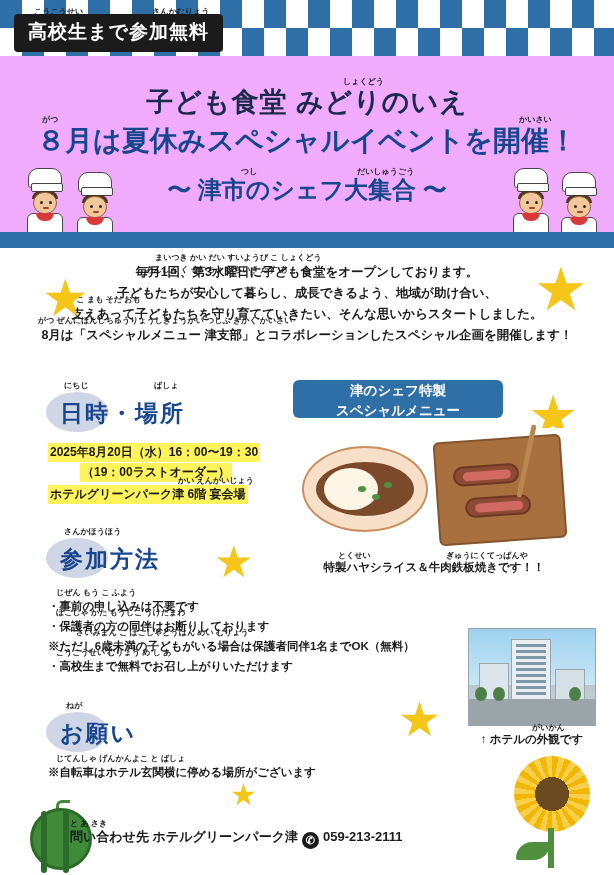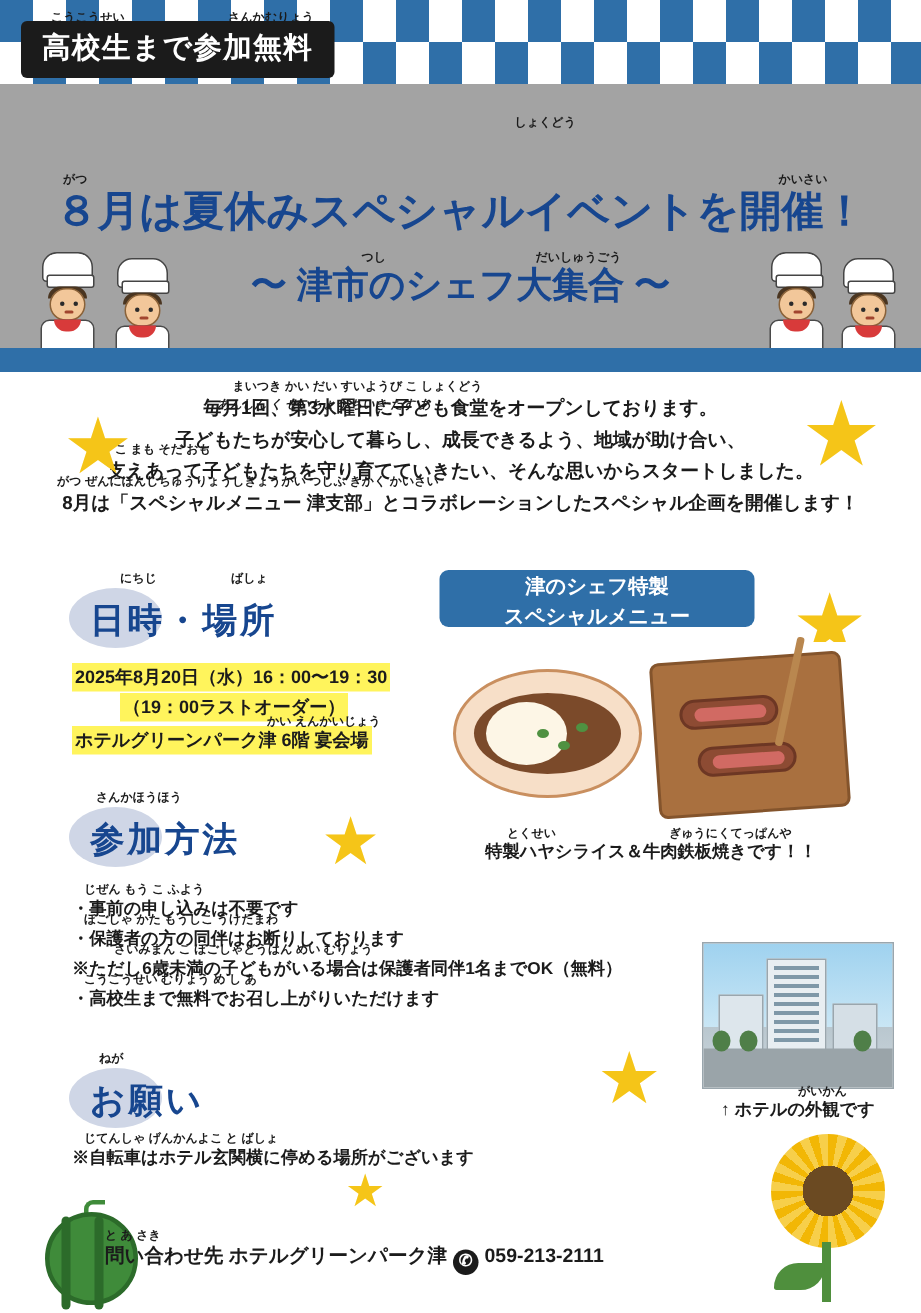--- a/index.html
+++ b/index.html
@@ -47,21 +47,21 @@
     position: absolute;
     font-size: 8px;
     color: #1b1b1b;
     font-weight: bold;
     white-space: nowrap;
   }
 
   
   .title-zone {
     position: absolute; top: 56px; left: 0; width: 614px; height: 190px;
-    background: #a3a3a3;
+    background: #f0abfc;
   }
   .title1 {
     position: absolute; top: 28px; width: 614px; text-align: center;
     font-size: 27px; font-weight: bold; color: #1b2a4a; letter-spacing: 1px;
   }
   .title2 {
     position: absolute; top: 66px; width: 614px; text-align: center;
     font-size: 28px; font-weight: bold; color: #17468f; letter-spacing: 0px;
   }
   .title3 {
@@ -285,20 +285,21 @@
   <div class="checker-band row2"></div>
 
   <div class="ruby-wrap" style="left:34px; top:6px;">
     <span class="ruby" style="left:0; top:0;">こうこうせい</span>
     <span class="ruby" style="left:118px; top:0;">さんかむりょう</span>
   </div>
   <div class="free-badge">高校生まで参加無料</div>
 
   <div class="title-zone">
     <span class="ruby" style="left:343px; top:20px;">しょくどう</span>
+    <div class="title1">子ども食堂 みどりのいえ</div>
 
     <span class="ruby" style="left:42px; top:58px;">がつ</span>
     <span class="ruby" style="left:519px; top:58px;">かいさい</span>
     <div class="title2">８月は夏休みスペシャルイベントを開催！</div>
 
     <span class="ruby" style="left:241px; top:110px;">つし</span>
     <span class="ruby" style="left:357px; top:110px;">だいしゅうごう</span>
     <div class="title3">〜 津市のシェフ大集合 〜</div>
   </div>
 
@@ -358,21 +359,21 @@
 
   <div class="star" style="left:42px; top:272px; font-size:52px;">★</div>
   <div class="star" style="left:534px; top:260px; font-size:60px;">★</div>
   <div class="star" style="left:528px; top:388px; font-size:56px;">★</div>
   <div class="star" style="left:214px; top:540px; font-size:44px;">★</div>
   <div class="star" style="left:398px; top:696px; font-size:48px;">★</div>
   <div class="star" style="left:230px; top:780px; font-size:30px;">★</div>
 
   <div class="sec" style="left:46px; top:392px;">
     <div class="bubble"></div>
-    <span class="ruby" style="left:34px; top:-12px;font-family:Liberation Mono, monospace;">にちじ</span>
+    <span class="ruby" style="left:18px; top:-12px;font-family:Liberation Mono, monospace;">にちじ</span>
     <span class="ruby" style="left:108px; top:-12px;">ばしょ</span>
     <div class="label">日時・場所</div>
   </div>
   <div style="position:absolute; left:48px; top:442px;">
     <span class="hl">2025年8月20日（水）16：00〜19：30</span>
   </div>
   <div style="position:absolute; left:48px; top:462px;margin-left:32px;">
     <span class="hl">（19：00ラストオーダー）</span>
   </div>
   <div style="position:absolute; left:48px; top:484px;">

